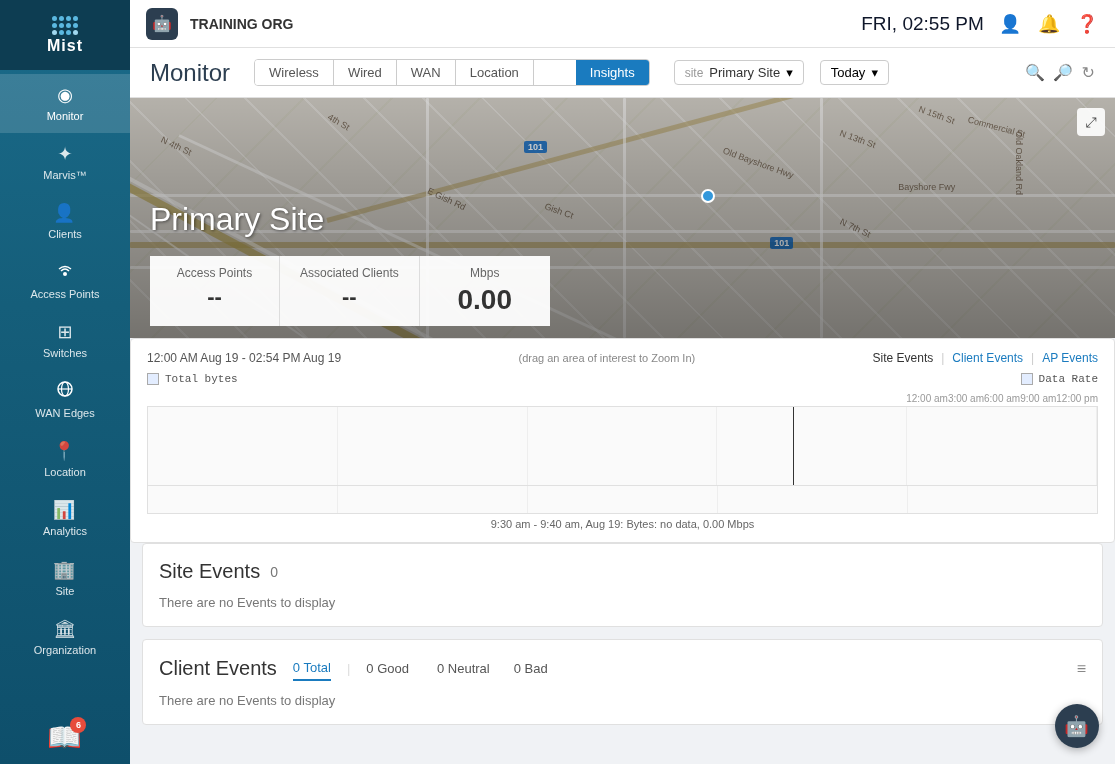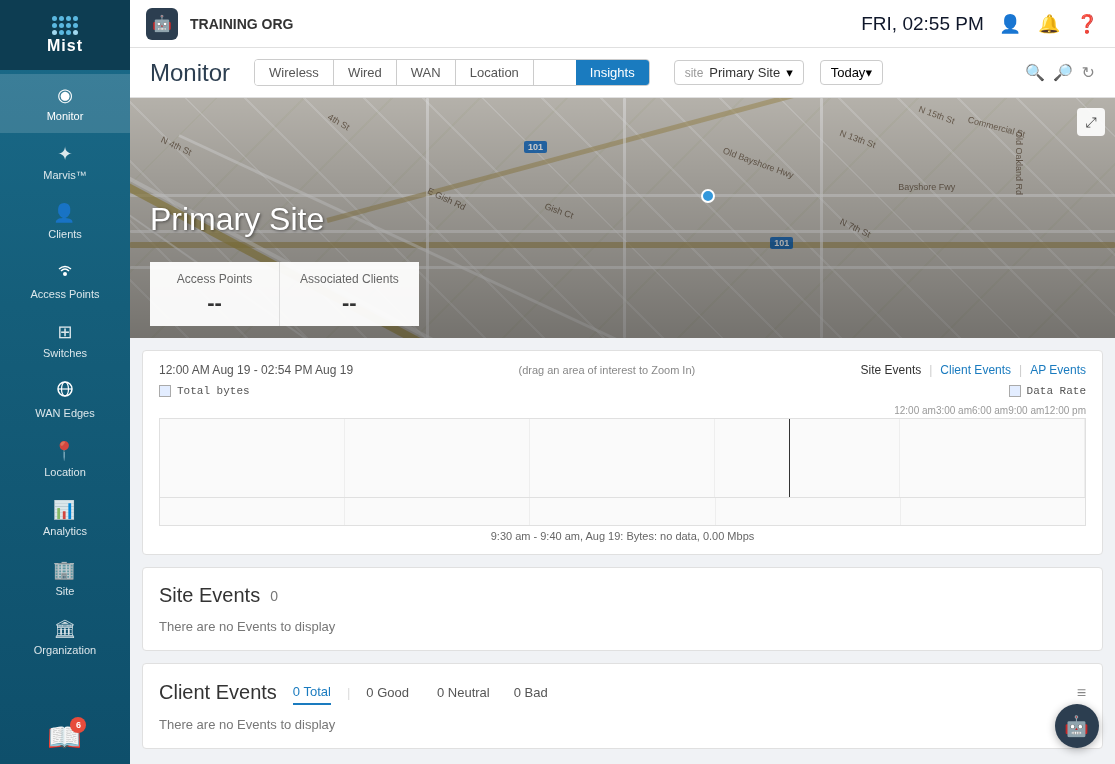--- a/index.html
+++ b/index.html
@@ -167,21 +167,21 @@
     .site-name { color: #333; font-weight: 500; }
 
     .date-selector {
       display: flex;
       align-items: center;
       border: 1px solid #ccc;
       border-radius: 4px;
       padding: 4px 10px;
       font-size: 13px;
       cursor: pointer;
-      gap: 0;
+      gap: 6px;
       background: #fff;
     }
 
     .header-actions { margin-left: auto; display: flex; gap: 8px; align-items: center; color: #666; }
     .action-icon { font-size: 16px; cursor: pointer; color: #888; }
 
     
     .page-body {
       flex: 1;
       overflow-y: auto;
@@ -272,21 +272,20 @@
       text-align: center;
     }
     .stat-card:last-child { border-right: none; }
     .stat-label { font-size: 12px; color: #666; margin-bottom: 4px; }
     .stat-value { font-size: 22px; font-weight: 600; color: #333; }
     .stat-value.mbps { font-size: 28px; }
 
     
     .chart-section {
       background: #fff;
-      margin: 12px;
       border: 1px solid #e0e0e0;
       border-radius: 4px;
       padding: 12px 16px;
     }
     .chart-header {
       display: flex;
       align-items: center;
       margin-bottom: 8px;
       gap: 8px;
     }
@@ -586,20 +585,24 @@
 
       <div class="stats-cards">
         <div class="stat-card">
           <div class="stat-label">Access Points</div>
           <div class="stat-value">--</div>
         </div>
         <div class="stat-card">
           <div class="stat-label">Associated Clients</div>
           <div class="stat-value">--</div>
         </div>
+        <div class="stat-card">
+          <div class="stat-label">Mbps</div>
+          <div class="stat-value mbps">0.00</div>
+        </div>
       </div>
     </div>
 
     <div class="chart-section">
       <div class="chart-header">
         <span class="chart-time-range">12:00 AM Aug 19 - 02:54 PM Aug 19</span>
         <span class="chart-hint">(drag an area of interest to Zoom In)</span>
         <div class="chart-links">
           <span class="chart-link active">Site Events</span>
           <span class="chart-link-sep">|</span>

